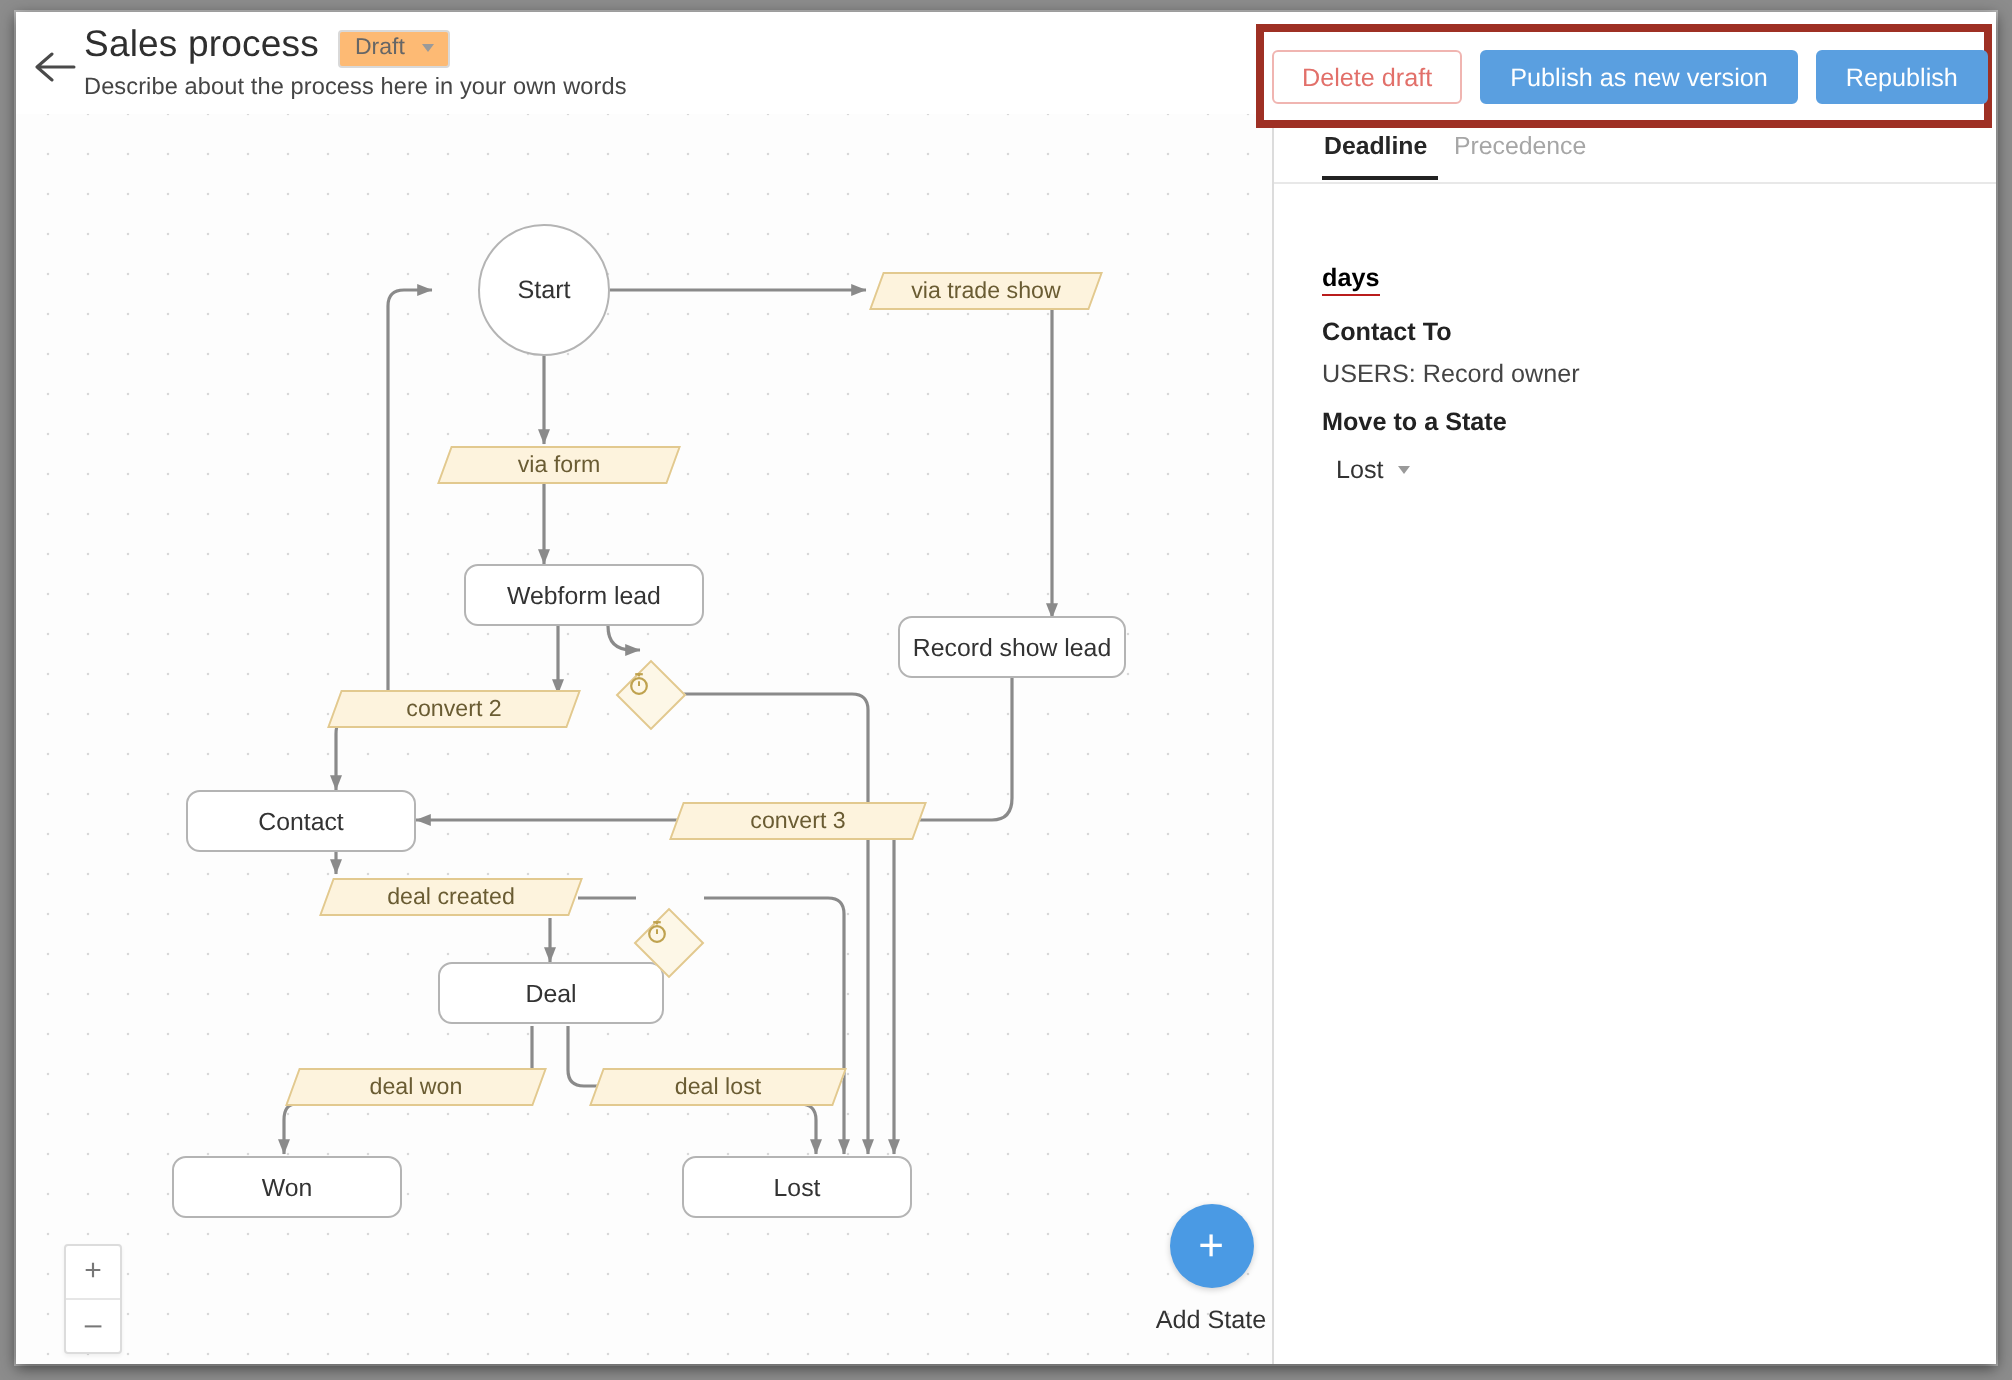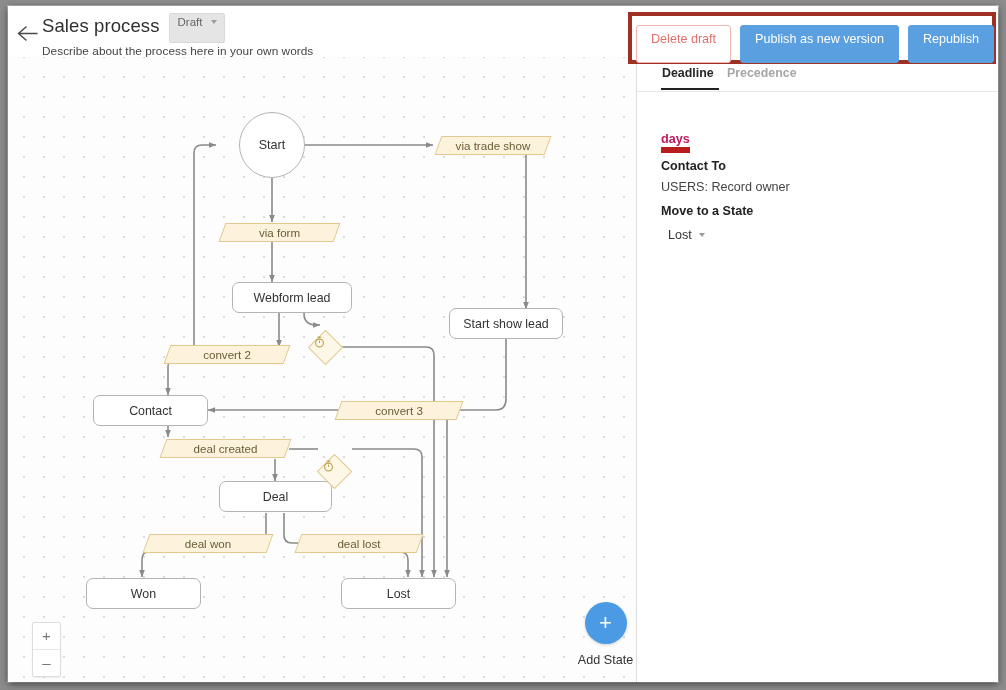--- a/index.html
+++ b/index.html
@@ -40,22 +40,22 @@
   .back-arrow svg{display:block;}
   .title-block{position:absolute;left:34px;top:5px;}
   .title-row{display:flex;align-items:center;gap:9px;}
   .page-title{
     font-size:18.5px;color:#2f2f2f;font-weight:400;
     letter-spacing:.1px;line-height:22px;
   }
   .draft-badge{
     display:inline-flex;align-items:center;gap:9px;
     border:1px solid #d9d9d9;border-radius:2px;
-    background:#e5e5e5;
-    padding:2px 7px 14px 8px;
+    background:#fdba74;
+    padding:2px 7px 3px 8px;
     font-size:11.5px;color:#666;
     cursor:pointer;
     position:relative;top:2px;
   }
   .caret-dn{
     width:0;height:0;
     border-left:3.5px solid transparent;
     border-right:3.5px solid transparent;
     border-top:4px solid #9a9a9a;
   }
@@ -77,21 +77,21 @@
   .actions{
     position:absolute;left:628px;top:19px;
     display:flex;gap:9px;align-items:center;
     z-index:7;
   }
   .btn{
     font-family:"Liberation Sans", sans-serif;
     font-size:12.6px;
     border-radius:3px;
     padding:0 14px;
-    height:38px;
+    height:27px;
     line-height:27px;
     cursor:pointer;
     white-space:nowrap;
     box-sizing:border-box;
   }
   .btn-outline-danger{
     background:#fff;color:#e2706a;border:1px solid #f0b5b1;
   }
   .btn-primary{
     background:#5a9fe0;color:#fff;border:1px solid #5a9fe0;
@@ -206,30 +206,30 @@
   }
   .panel-tabs{
     position:absolute;left:0;top:0;width:361px;height:34px;
     border-bottom:1px solid #e8e8e8;
   }
   .tab{
     position:absolute;top:9px;
     font-size:12.4px;cursor:pointer;
   }
   .tab-deadline{left:25px;color:#262626;font-weight:bold;text-align:right;}
-  .tab-precedence{left:90px;color:#a6a6a6;font-weight:bold;}
+  .tab-precedence{left:90px;color:#a6a6a6;}
   .tab-underline{
     position:absolute;left:24px;top:31px;
     width:58px;height:2px;background:#222;
   }
   .panel-body{position:absolute;left:0;top:34px;width:361px;}
   .fld{position:absolute;left:24px;font-size:12.6px;}
   .fld-days{
-    top:41px;color:#be185d;font-weight:bold;
-    border-bottom:6px solid #b91c1c;padding-bottom:1px;
+    top:41px;color:#000000;font-weight:bold;
+    border-bottom:1px solid #b91c1c;padding-bottom:1px;
     cursor:pointer;
   }
   .lbl-escalate{top:68px;color:#222;font-weight:bold;}
   .val-escalate{top:89px;color:#444;font-weight:400;}
   .lbl-move{top:113px;color:#222;font-weight:bold;}
   .sel-lost{
     top:137px;left:31px;color:#333;
     display:inline-flex;align-items:center;gap:7px;
     cursor:pointer;
   }
@@ -323,21 +323,21 @@
 
       <div class="node node-start" style="left:231px;top:55px;">
         <span>Start</span>
       </div>
 
       <div class="node" style="left:224px;top:225px;width:120px;height:31px;">
         <span>Webform lead</span>
       </div>
 
       <div class="node" style="left:441px;top:251px;width:114px;height:31px;">
-        <span>Start show lead</span>
+        <span>Record show lead</span>
       </div>
 
       <div class="node" style="left:85px;top:338px;width:115px;height:31px;">
         <span>Contact</span>
       </div>
 
       <div class="node" style="left:211px;top:424px;width:113px;height:31px;">
         <span>Deal</span>
       </div>
 

